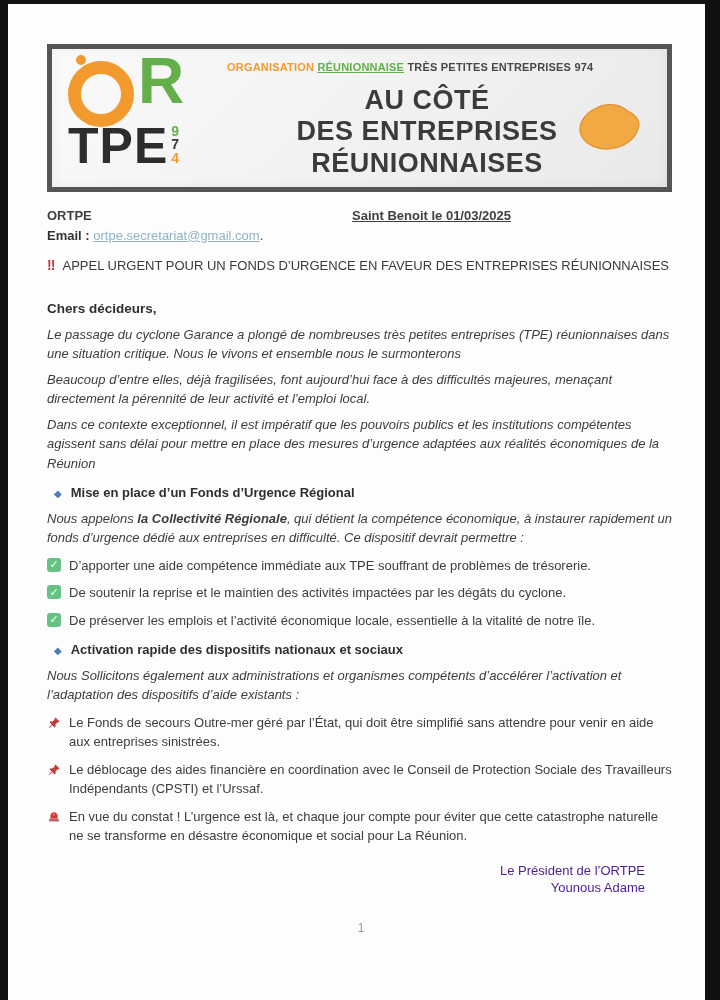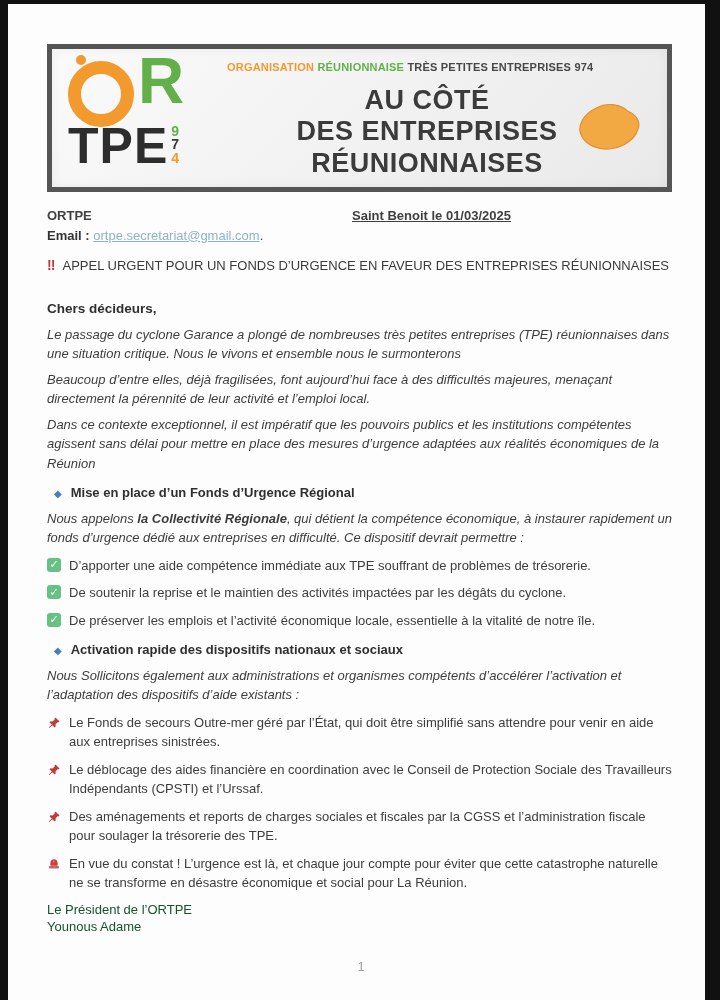--- a/index.html
+++ b/index.html
@@ -28,21 +28,21 @@
   .tpe{font-size:50px;font-weight:800;color:#2d2d2d;letter-spacing:1px;}
   .digits{display:flex;flex-direction:column;margin-left:3px;margin-top:4px;font-weight:800;font-size:14px;line-height:.95;}
   .digits span:nth-child(1){color:#63b04b;}
   .digits span:nth-child(2){color:#3a3a3a;}
   .digits span:nth-child(3){color:#f29a2e;}
   .tagline{
     position:absolute;left:175px;top:12px;right:10px;
     font-size:11px;font-weight:700;letter-spacing:.2px;white-space:nowrap;
   }
   .tagline .w1{color:#f29a2e;}
-  .tagline .w2{color:#63b04b;}
+  .tagline .w2{color:#63b04b;text-decoration:underline;}
   .tagline .w3{color:#474747;}
   .banner-title{
     position:absolute;left:190px;right:55px;top:36px;text-align:center;
     font-size:27px;font-weight:800;color:#3b3b3b;line-height:1.16;letter-spacing:.5px;
   }
   .island{position:absolute;right:16px;top:52px;width:78px;height:56px;}
   
   .content{padding:0 30px 0 39px;font-size:13px;line-height:1.5;}
   .meta-row{position:relative;margin-top:14px;font-weight:700;color:#404040;}
   .dateline{position:absolute;left:305px;font-weight:700;text-decoration:underline;}
@@ -55,21 +55,21 @@
   .para{margin:6px 0 0 0;font-style:italic;}
   .sec-heading{margin-top:10px;display:flex;align-items:baseline;font-weight:800;color:#2f2f2f;}
   .diamond{color:#4a7ebb;font-size:10px;margin:0 9px 0 7px;}
   .check-row,.pin-row{margin-top:8px;display:flex;align-items:flex-start;}
   .check-box{
     flex:0 0 auto;width:14px;height:14px;margin:2px 8px 0 0;border-radius:3px;
     background:#66c284;color:#fff;font-size:11px;font-weight:800;
     display:flex;align-items:center;justify-content:center;line-height:1;
   }
   .pin-glyph{flex:0 0 auto;width:14px;height:14px;margin:3px 8px 0 0;}
-  .signature{margin-top:8px;padding-right:30px;line-height:1.35;color:#14532d;}
+  .signature{margin-top:16px;text-align:right;padding-right:30px;line-height:1.35;color:#4c1d95;}
   .page-number{margin-top:22px;text-align:center;color:#9a9a9a;font-size:12px;}
 </style>
 </head>
 <body>
 
 <div class="page">
 
   <div class="banner">
     <div class="logo">
       <div class="o-dot"></div>
@@ -158,26 +158,20 @@
         <path d="M14.5 2.5l7 7-2.2 1.6-1.2-.2-3.6 3.6.4 3.4-1.8 1.8-4-4L4.3 20.6l-1-1 4.9-4.9-3.9-3.9 1.8-1.8 3.4.4 3.6-3.6-.2-1.2z" fill="#C23B3B"></path>
       </svg>
       <span>Le Fonds de secours Outre-mer géré par l’État, qui doit être simplifié sans attendre pour venir en aide aux entreprises sinistrées.</span>
     </div>
     <div class="pin-row">
       <svg class="pin-glyph" viewBox="0 0 24 24">
         <path d="M14.5 2.5l7 7-2.2 1.6-1.2-.2-3.6 3.6.4 3.4-1.8 1.8-4-4L4.3 20.6l-1-1 4.9-4.9-3.9-3.9 1.8-1.8 3.4.4 3.6-3.6-.2-1.2z" fill="#C23B3B"></path>
       </svg>
       <span>Le déblocage des aides financière en coordination avec le Conseil de Protection Sociale des Travailleurs Indépendants (CPSTI) et l’Urssaf.</span>
     </div>
-    <div class="pin-row">
-      <svg class="pin-glyph" viewBox="0 0 24 24">
-        <path d="M14.5 2.5l7 7-2.2 1.6-1.2-.2-3.6 3.6.4 3.4-1.8 1.8-4-4L4.3 20.6l-1-1 4.9-4.9-3.9-3.9 1.8-1.8 3.4.4 3.6-3.6-.2-1.2z" fill="#C23B3B"></path>
-      </svg>
-      <span>Des aménagements et reports de charges sociales et fiscales par la CGSS et l’administration fiscale pour soulager la trésorerie des TPE.</span>
-    </div>
 
     <div class="pin-row">
       <svg class="pin-glyph" viewBox="0 0 24 24">
         <path d="M12 4c-3.4 0-6.2 2.8-6.2 6.2V15h12.4v-4.8C18.2 6.8 15.4 4 12 4z" fill="#CE3A3A"></path>
         <rect x="3.5" y="15.5" width="17" height="4" rx="1.2" fill="#B86A6A"></rect>
         <rect x="10.8" y="6" width="1.6" height="4" rx=".8" fill="#F0B9B9"></rect>
       </svg>
       <span>En vue du constat ! L’urgence est là, et chaque jour compte pour éviter que cette catastrophe naturelle ne se transforme en désastre économique et social pour La Réunion.</span>
     </div>
 

